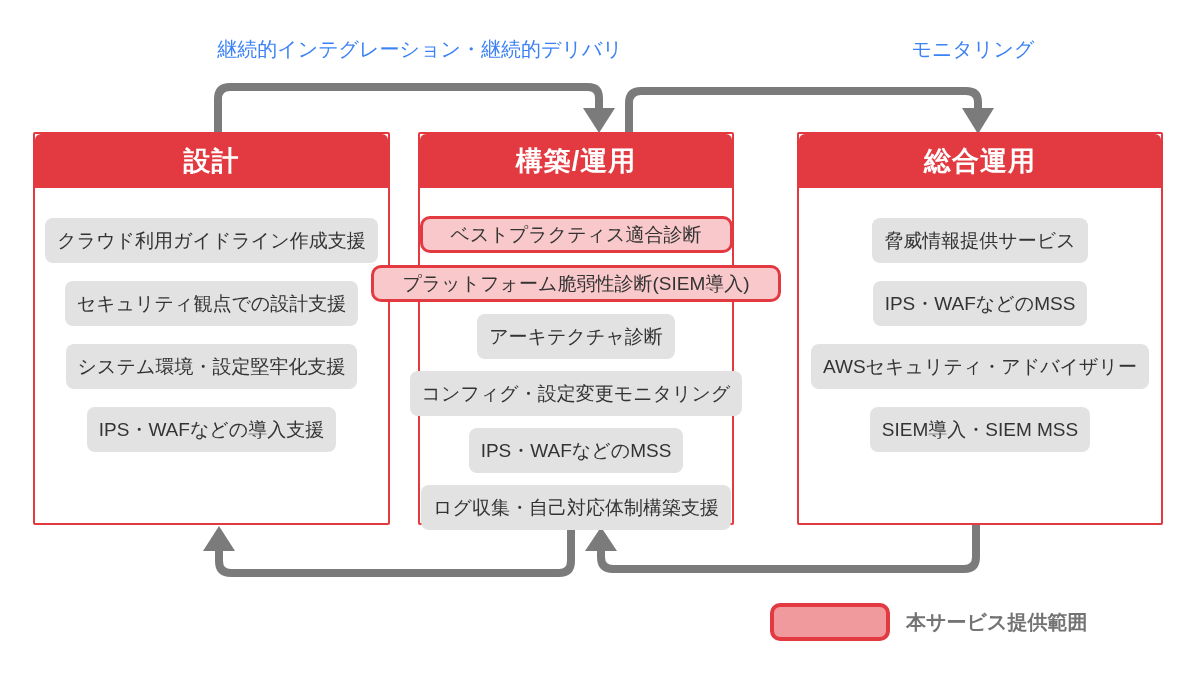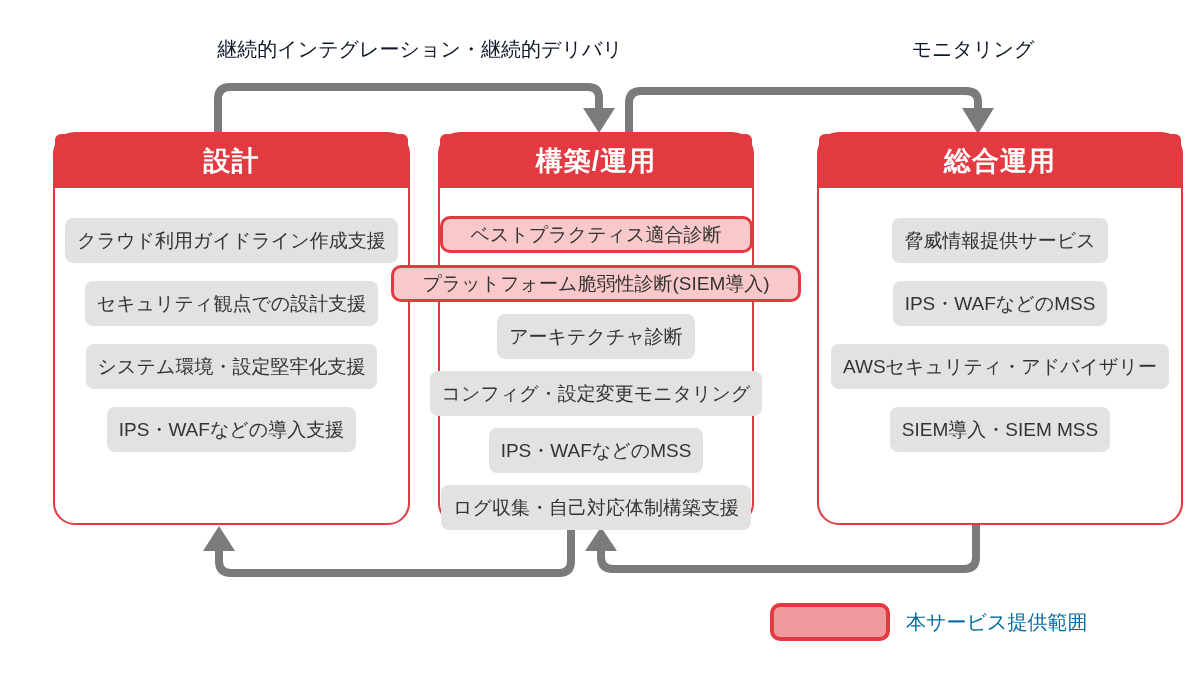--- a/index.html
+++ b/index.html
@@ -6,46 +6,46 @@
   body{font-family:"Liberation Sans","DejaVu Sans",sans-serif;}
   .stage{position:relative;width:1200px;height:680px;background:#fff;overflow:hidden;}
 
   
   .arrows{position:absolute;left:0;top:0;z-index:1;}
   .arrow-shaft{fill:none;stroke:var(--arrow,#7b7b7b);stroke-width:8;}
   .arrow-head{fill:var(--arrow,#7b7b7b);stroke:none;}
 
   
   .flow-label{position:absolute;top:36px;transform:translateX(-50%);
-    font-size:20px;color:#0f172a;white-space:nowrap;z-index:3;}
+    font-size:20px;color:#3b82f6;white-space:nowrap;z-index:3;}
   .flow-label.ci{left:420px;}
   .flow-label.mon{left:973px;}
 
   
   .col{position:absolute;top:132px;height:393px;box-sizing:border-box;
-    background:#fff;border:2.5px solid var(--red,#e23a40);border-radius:22px;z-index:2;margin-left:20px;}
+    background:#fff;border:2.5px solid var(--red,#e23a40);border-radius:2px;z-index:2;}
   .col.c1{left:33px;width:357px;}
   .col.c2{left:418px;width:316px;}
   .col.c3{left:797px;width:366px;}
   .col-header{height:54px;line-height:54px;text-align:center;color:#fff;
     font-weight:bold;font-size:27px;background:var(--red,#e23a40);
     border-radius:6px 6px 0 0;letter-spacing:1px;}
   .col-items{display:flex;flex-direction:column;align-items:center;padding-top:30px;}
   .c1 .col-items,.c3 .col-items{gap:18px;}
   .c2 .col-items{gap:12px;padding-top:28px;}
   .pill{background:var(--gray-pill,#e2e2e2);color:var(--text,#333333);
     font-size:19px;line-height:25px;padding:10px 12px;border-radius:8px;white-space:nowrap;}
   .pill.highlight{background:var(--pink,#f8c8ca);border:3px solid var(--red,#e23a40);
     padding:3px 28px;border-radius:10px;}
 
   
   .legend{position:absolute;left:770px;top:603px;display:flex;align-items:center;z-index:3;}
   .legend-swatch{width:112px;height:30px;background:var(--legend-pink,#f09a9e);
     border:4px solid var(--red,#e23a40);border-radius:10px;box-sizing:content-box;}
-  .legend-label{margin-left:16px;font-size:20px;font-weight:normal;color:#0369a1;white-space:nowrap;}
+  .legend-label{margin-left:16px;font-size:20px;font-weight:bold;color:#737373;white-space:nowrap;}
 </style>
 </head>
 <body>
 
 <div class="stage">
 
   <svg class="arrows" width="1200" height="680" viewBox="0 0 1200 680">
     <path class="arrow-shaft" d="M 218 133 L 218 99 Q 218 87 230 87 L 588 87 Q 599 87 599 98 L 599 110"></path>
     <polygon class="arrow-head" points="583,108 615,108 599,133"></polygon>
     <path class="arrow-shaft" d="M 629 133 L 629 103 Q 629 91 641 91 L 966 91 Q 978 91 978 102 L 978 110"></path>

